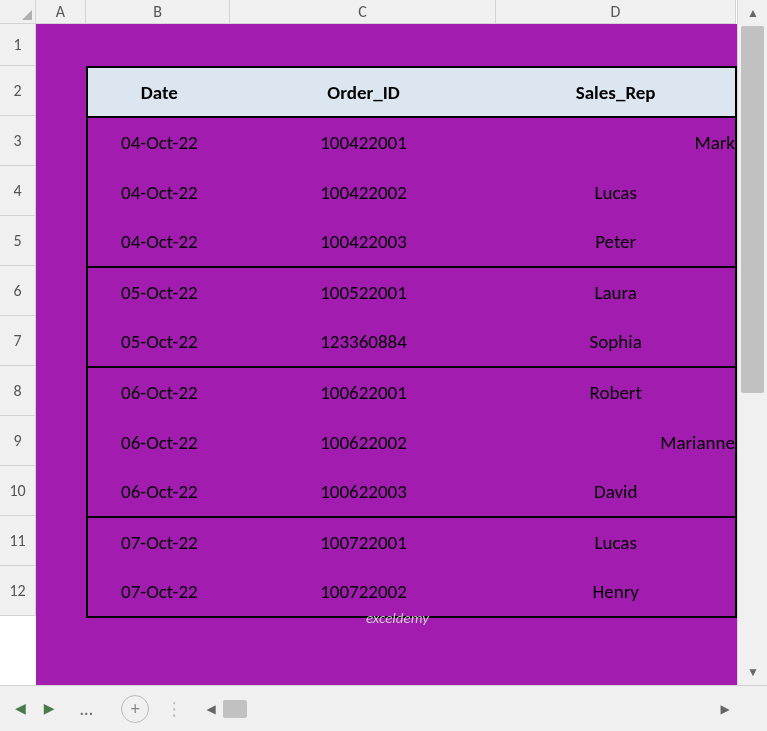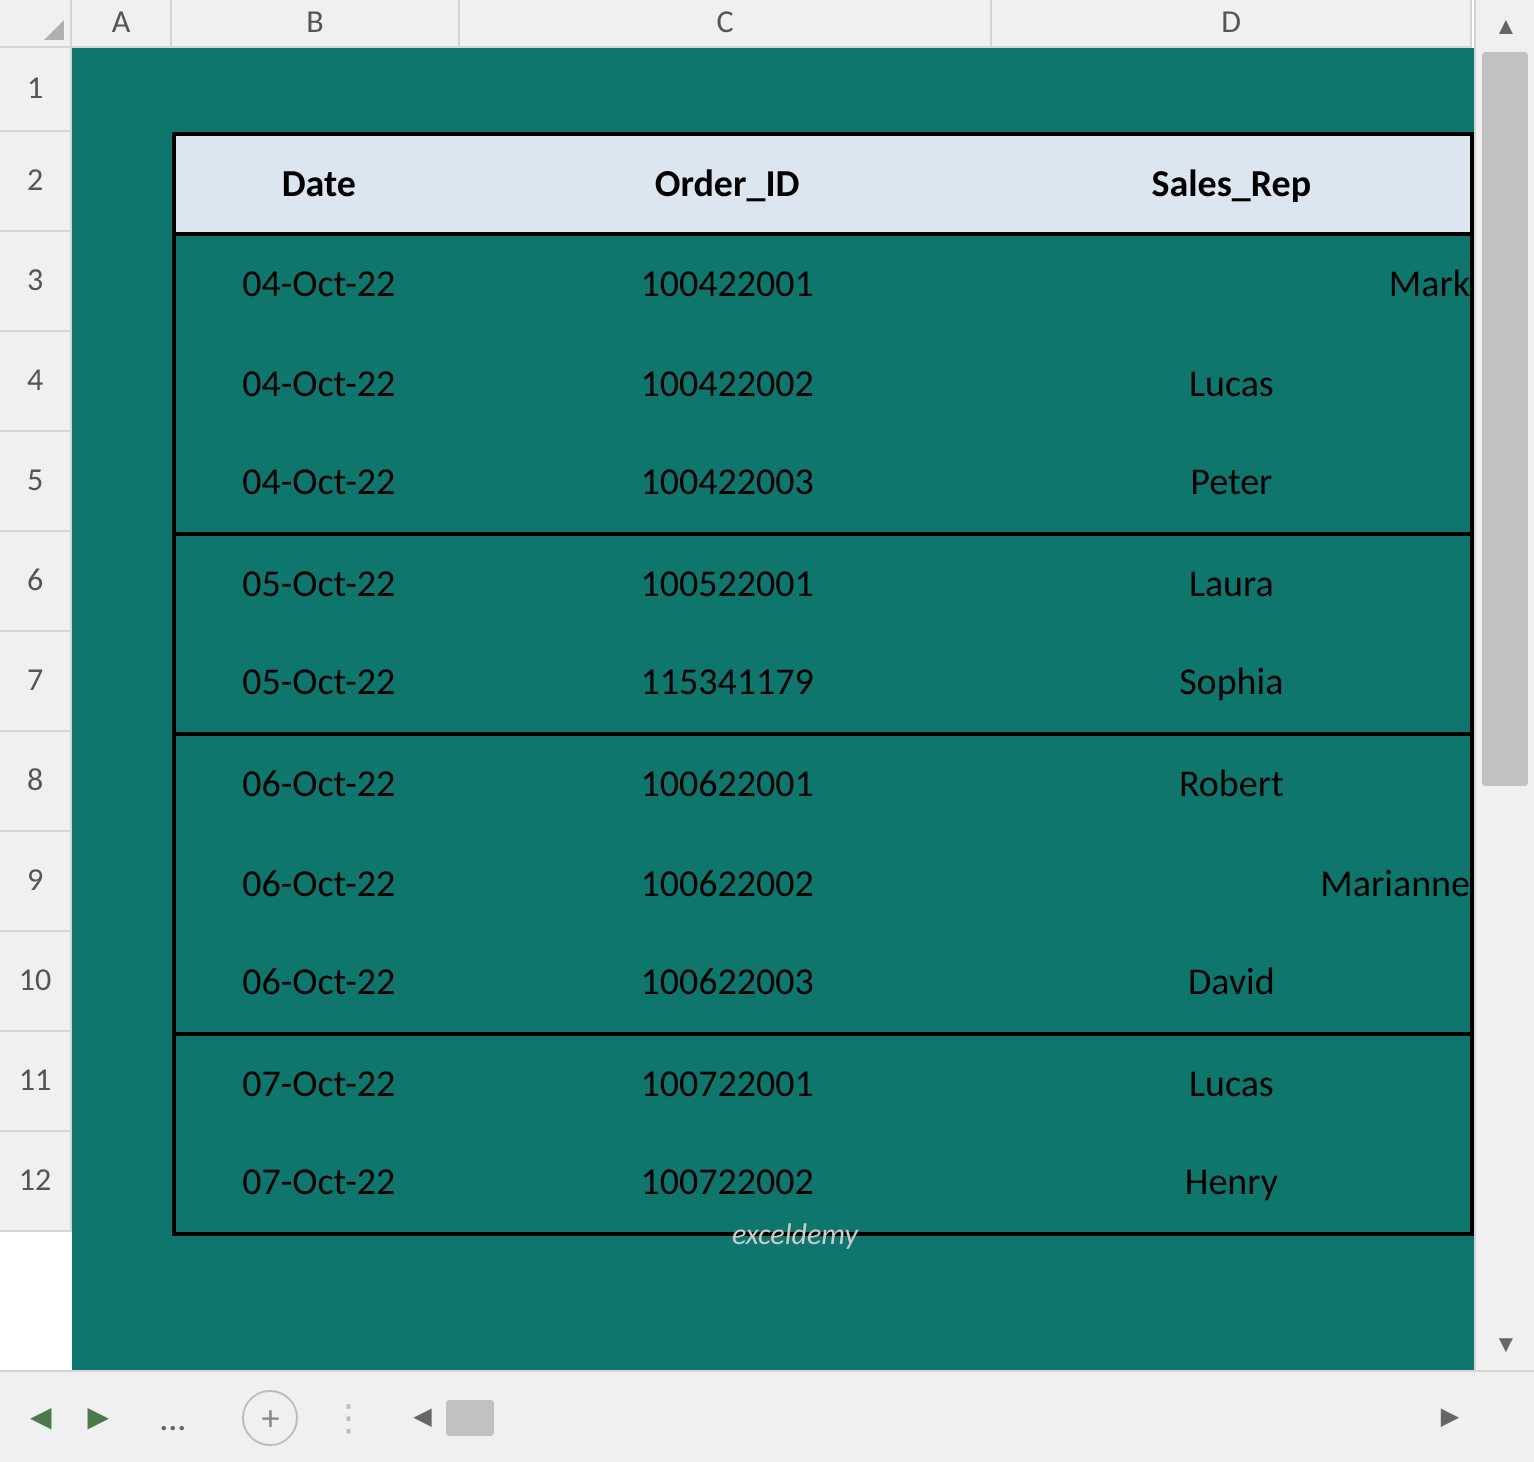--- a/index.html
+++ b/index.html
@@ -75,21 +75,21 @@
       display: flex;
       align-items: center;
       justify-content: center;
     }
     .grid-area {
       position: absolute;
       top: 24px;
       left: 36px;
       right: 30px;
       bottom: 46px;
-      background: #0f766e;
+      background: #a21caf;
     }
     .data-table {
       position: absolute;
       top: 42px;
       left: 50px;
       border: 2px solid #000;
       border-collapse: collapse;
     }
     .data-table th {
       background: #dce6f1;
@@ -306,21 +306,21 @@
             <td class="col-order" style="height: 50px; text-align: center;">100422003</td>
             <td class="col-rep" style="height: 50px;">Peter</td>
           </tr>
           <tr>
             <td class="col-date" style="height: 50px;">05-Oct-22</td>
             <td class="col-order" style="height: 50px;">100522001</td>
             <td class="col-rep" style="height: 50px;">Laura</td>
           </tr>
           <tr class="group-divider">
             <td class="col-date" style="height: 50px;">05-Oct-22</td>
-            <td class="col-order" style="height: 50px;">115341179</td>
+            <td class="col-order" style="height: 50px;">123360884</td>
             <td class="col-rep" style="height: 50px;">Sophia</td>
           </tr>
           <tr>
             <td class="col-date" style="height: 50px;">06-Oct-22</td>
             <td class="col-order" style="height: 50px;">100622001</td>
             <td class="col-rep" style="height: 50px;">Robert</td>
           </tr>
           <tr>
             <td class="col-date" style="height: 50px;">06-Oct-22</td>
             <td class="col-order" style="height: 50px;">100622002</td>

